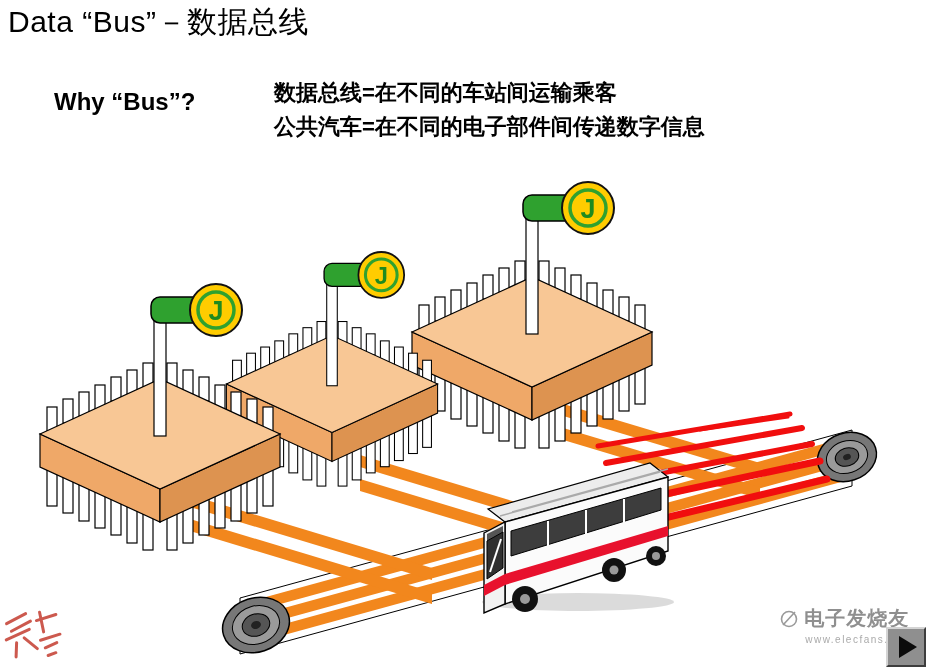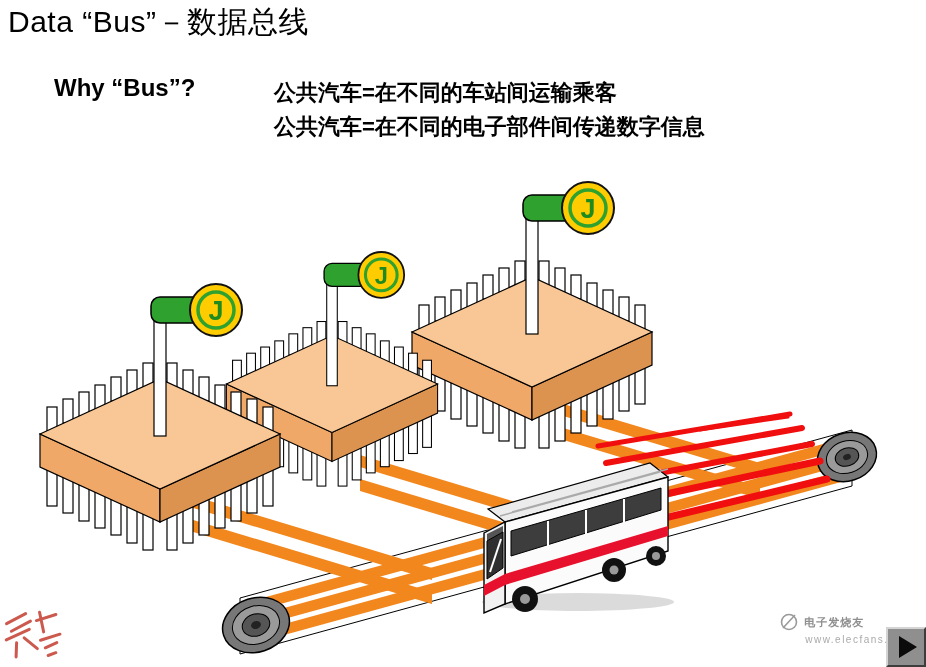--- a/index.html
+++ b/index.html
@@ -7,29 +7,29 @@
     position:relative;width:926px;height:667px;background:#fff;overflow:hidden;
     font-family:"Liberation Sans",sans-serif;color:#000;
   }
   .art{position:absolute;left:0;top:0;width:926px;height:667px;}
   .page-title{
     position:absolute;left:8px;top:2px;margin:0;font-size:30px;font-weight:400;
     letter-spacing:0.5px;white-space:nowrap;
   }
   .page-title .t-zh{font-family:"DejaVu Serif",serif;}
   .why-label{
-    position:absolute;left:54px;top:74px;font-size:24px;font-weight:700;white-space:nowrap;
+    position:absolute;left:54px;top:88px;font-size:24px;font-weight:700;white-space:nowrap;
   }
   .def-lines{
     position:absolute;left:274px;top:76px;font-size:22px;font-weight:700;line-height:34px;white-space:nowrap;
   }
   
   .wm{position:absolute;right:14px;bottom:22px;}
   .wm-row{display:flex;align-items:center;gap:5px;}
-  .wm-brand{font-size:11px;font-weight:700;color:#8f8f8f;letter-spacing:1px;}
+  .wm-brand{font-size:20px;font-weight:700;color:#8f8f8f;letter-spacing:1px;}
   .wm-url{font-size:10px;color:#aaaaaa;letter-spacing:1.5px;margin:2px 0 0 26px;}
   
   .seal{position:absolute;left:2px;bottom:2px;}
   
   .nav-next{
     position:absolute;right:0;bottom:0;width:40px;height:40px;
     background:#8f8f8f;border:2px solid;border-color:#d4d4d4 #3d3d3d #3d3d3d #d4d4d4;
     display:flex;align-items:center;justify-content:center;cursor:pointer;padding:0;
   }
   .nav-next .tri{
@@ -174,21 +174,21 @@
       </g>
     </g>
   </svg>
 
   <h1 class="page-title">
     <span class="t-en">Data “Bus”</span><span class="t-zh">－数据总线</span>
   </h1>
 
   <div class="why-label">Why “Bus”?</div>
   <div class="def-lines">
-    <div>公共汽车=在不同的车站间运输乘客</div>
+    <div>数据总线=在不同的车站间运输乘客</div>
     <div>公共汽车=在不同的电子部件间传递数字信息</div>
   </div>
 
   <svg class="seal" width="62" height="58" viewBox="0 0 62 58" aria-hidden="true">
     <g stroke="#C03022" stroke-width="3" fill="none" opacity="0.8" stroke-linecap="round" transform="rotate(-6 31 29)">
       <path d="M6,14 L26,6"></path>
         <path d="M10,22 L30,14"></path>
         <path d="M4,30 L28,22"></path>
       <path d="M14,34 L12,48"></path>
         <path d="M22,30 L34,42"></path>

